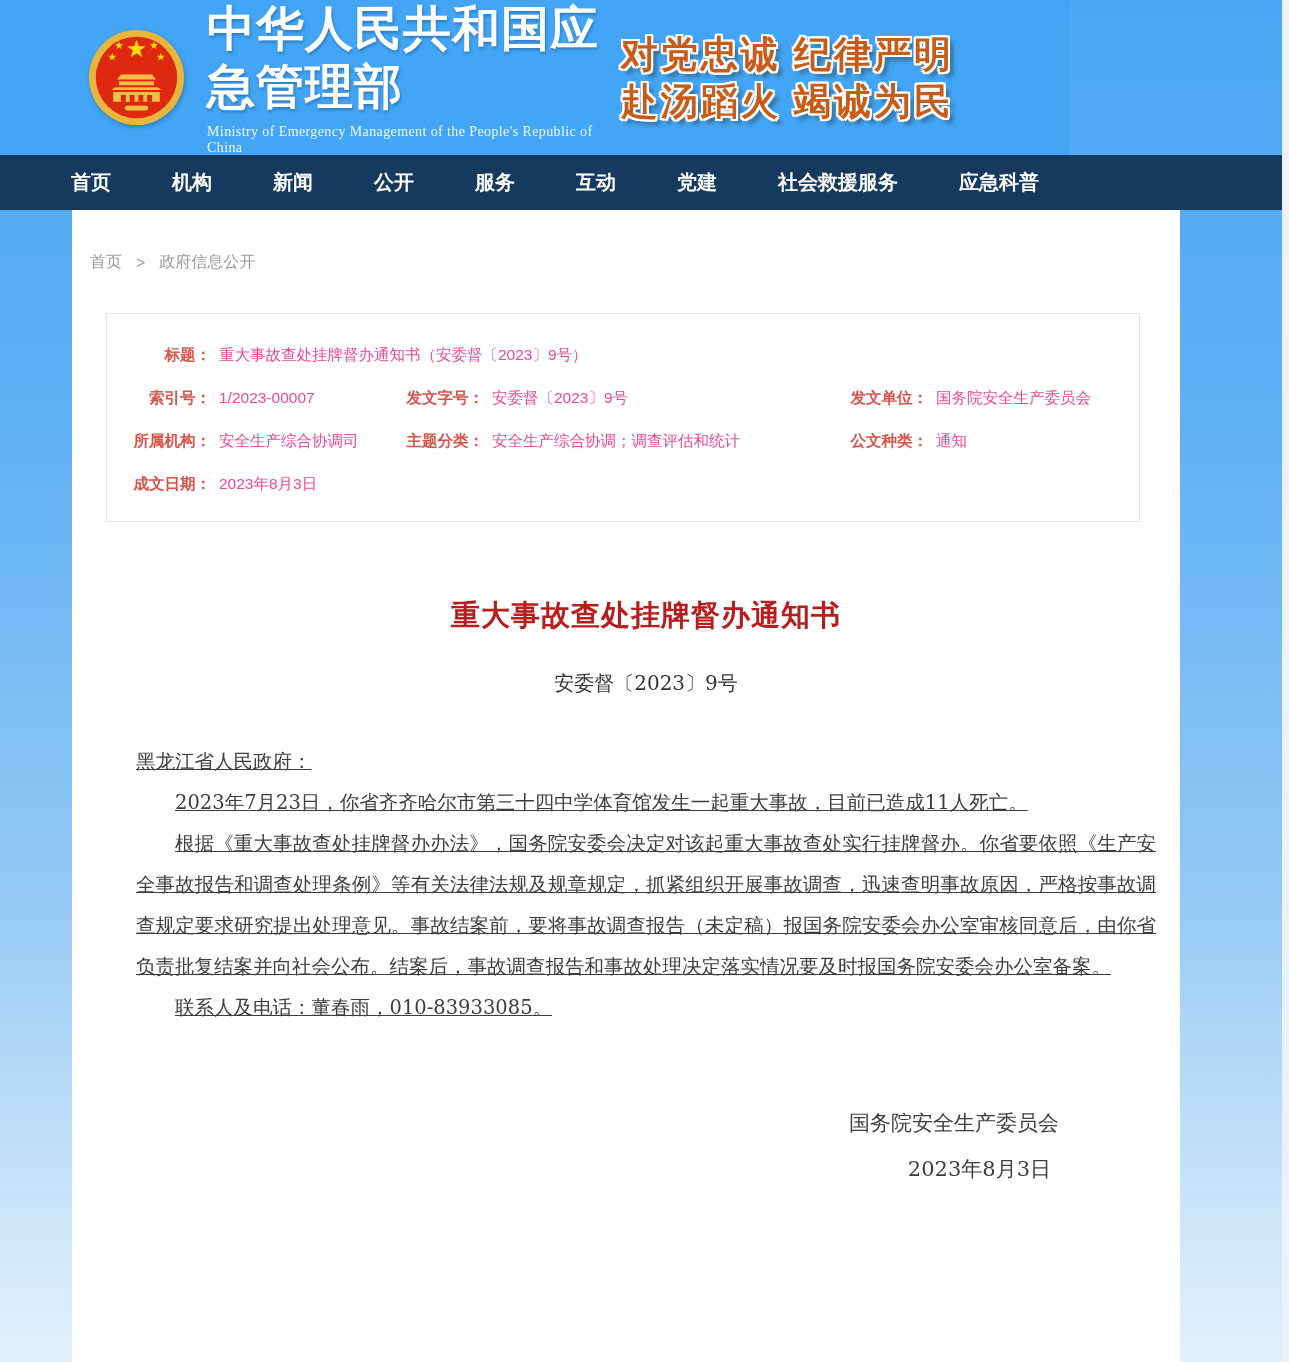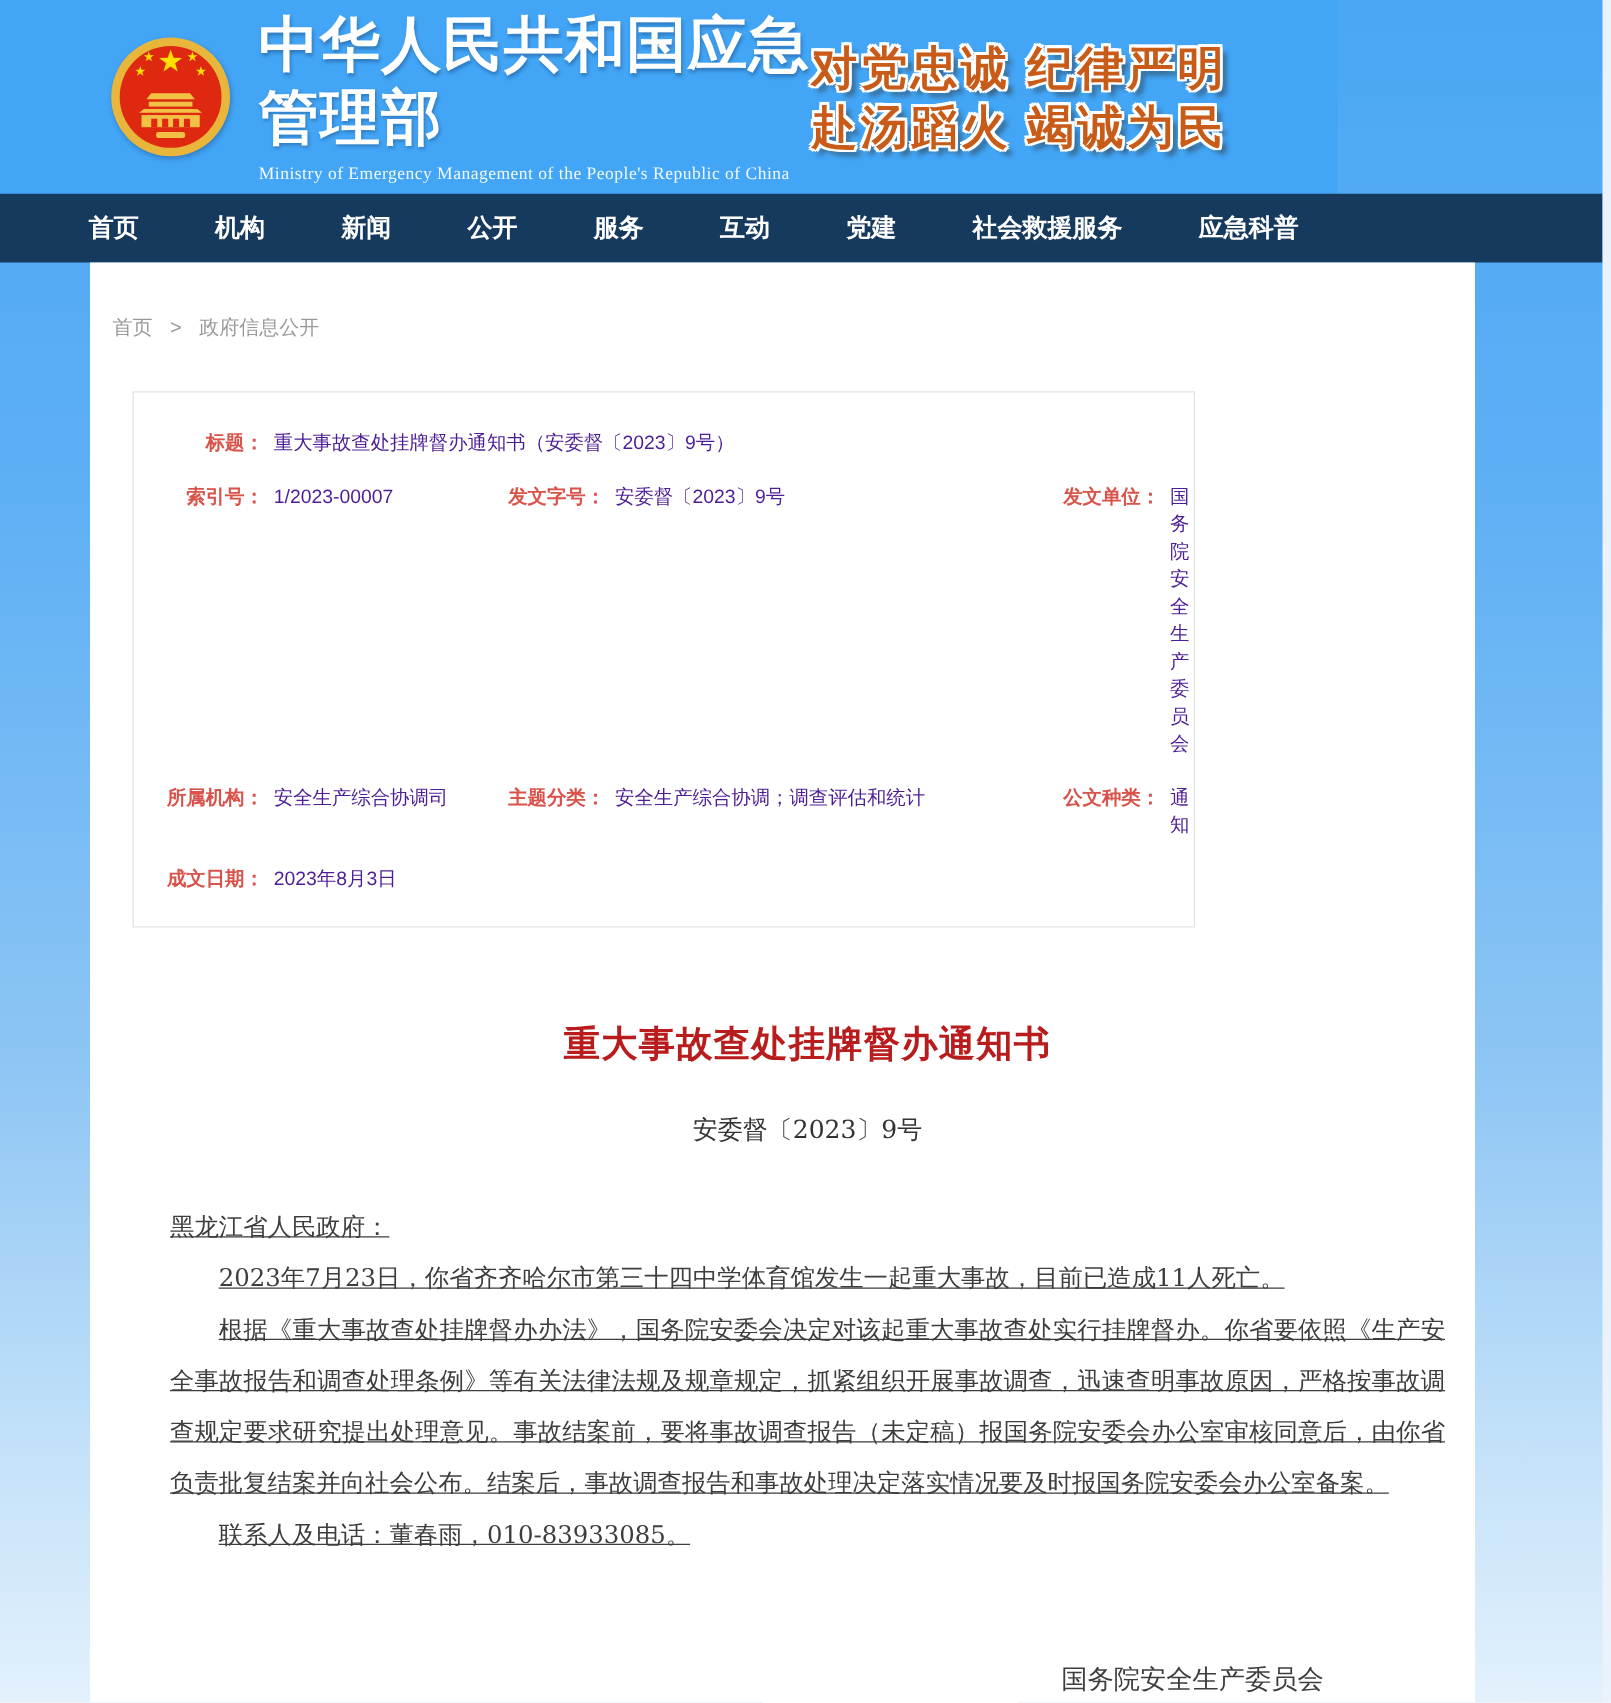--- a/index.html
+++ b/index.html
@@ -11,46 +11,46 @@
   
   .site-header { position:absolute; top:0; left:0; width:1070px; height:155px;
                  background:#42a5f5; display:flex; align-items:center; padding-left:88px; }
   .brand { display:flex; align-items:center; cursor:pointer; }
   .emblem { width:97px; height:97px; flex:none; filter:drop-shadow(1px 2px 2px rgba(0,0,40,.25)); }
   .brand-text { margin-left:22px; }
   .site-title { color:#fff; font-size:48px; font-weight:bold; letter-spacing:1px;
                 text-shadow:1px 2px 3px rgba(10,40,90,.35); line-height:58px; }
   .site-subtitle { color:#f2f9ff; font-size:14px; margin-top:8px; letter-spacing:.4px;
                    font-family:"Liberation Serif","DejaVu Serif",serif; }
-  .motto { margin-left:auto; margin-right:88px; font-size:37px; font-weight:800;
+  .motto { margin-left:auto; margin-right:116px; font-size:37px; font-weight:800;
            color:#c75b17; line-height:47px; letter-spacing:3px; white-space:nowrap;
            text-shadow:-2px -2px 0 #fff,2px -2px 0 #fff,-2px 2px 0 #fff,2px 2px 0 #fff,
                        -2px 0 0 #fff,2px 0 0 #fff,0 -2px 0 #fff,0 2px 0 #fff,
                        5px 5px 4px rgba(40,20,0,.45); }
 
   
   .main-nav { position:absolute; top:155px; left:0; width:1282px; height:55px;
               background:#16395e; display:flex; align-items:center; gap:61px; padding-left:71px; }
   .nav-item { color:#fff; font-size:20px; font-weight:bold; text-decoration:none; white-space:nowrap; cursor:pointer; }
 
   
   .content { position:absolute; top:210px; left:72px; width:1108px; height:1152px; background:#fff; }
 
   .breadcrumb { padding:42px 0 0 18px; font-size:16px; color:#9a9a9a; display:flex; align-items:center; gap:14px; }
   .breadcrumb a { color:#9a9a9a; text-decoration:none; cursor:pointer; }
 
   
-  .meta-box { margin:40px 0 0 34px; width:850px; border:1px solid #e3e3e3; background:#fff;
+  .meta-box { margin:40px 0 0 34px; width:1034px; border:1px solid #e3e3e3; background:#fff;
               padding:30px 0 26px 0; font-size:15.5px; }
   .meta-row { display:flex; align-items:flex-start; line-height:22px; margin-bottom:21px; }
   .meta-grid { display:grid; grid-template-columns:287px 444px 1fr; row-gap:21px; }
   .meta-cell { display:flex; align-items:flex-start; line-height:22px; }
   .meta-label { flex:none; width:104px; text-align:right; color:#d9534a; font-weight:bold; }
   .meta-label.w90 { width:90px; }
-  .meta-value { margin-left:8px; color:#4c1d95; }
+  .meta-value { margin-left:8px; color:#ec4899; }
 
   
   .doc { padding:74px 24px 0 64px; font-family:"DejaVu Serif","Liberation Serif",serif; color:#3d3d3d; }
   .doc-title { text-align:center; font-size:29px; font-weight:bold; color:#b91c1c;
                font-family:"Liberation Sans","DejaVu Sans",sans-serif; letter-spacing:1px; }
   .doc-number { text-align:center; font-size:20px; margin-top:34px; color:#333; }
   .doc-body { margin-top:44px; font-size:19.5px; line-height:41px; text-align:justify;text-decoration:underline; }
   .doc-body p.indent { text-indent:2em; }
   .signature { margin-top:72px; text-align:right; font-size:21px; line-height:46px; }
   .signature .sig-org { padding-right:97px; }

